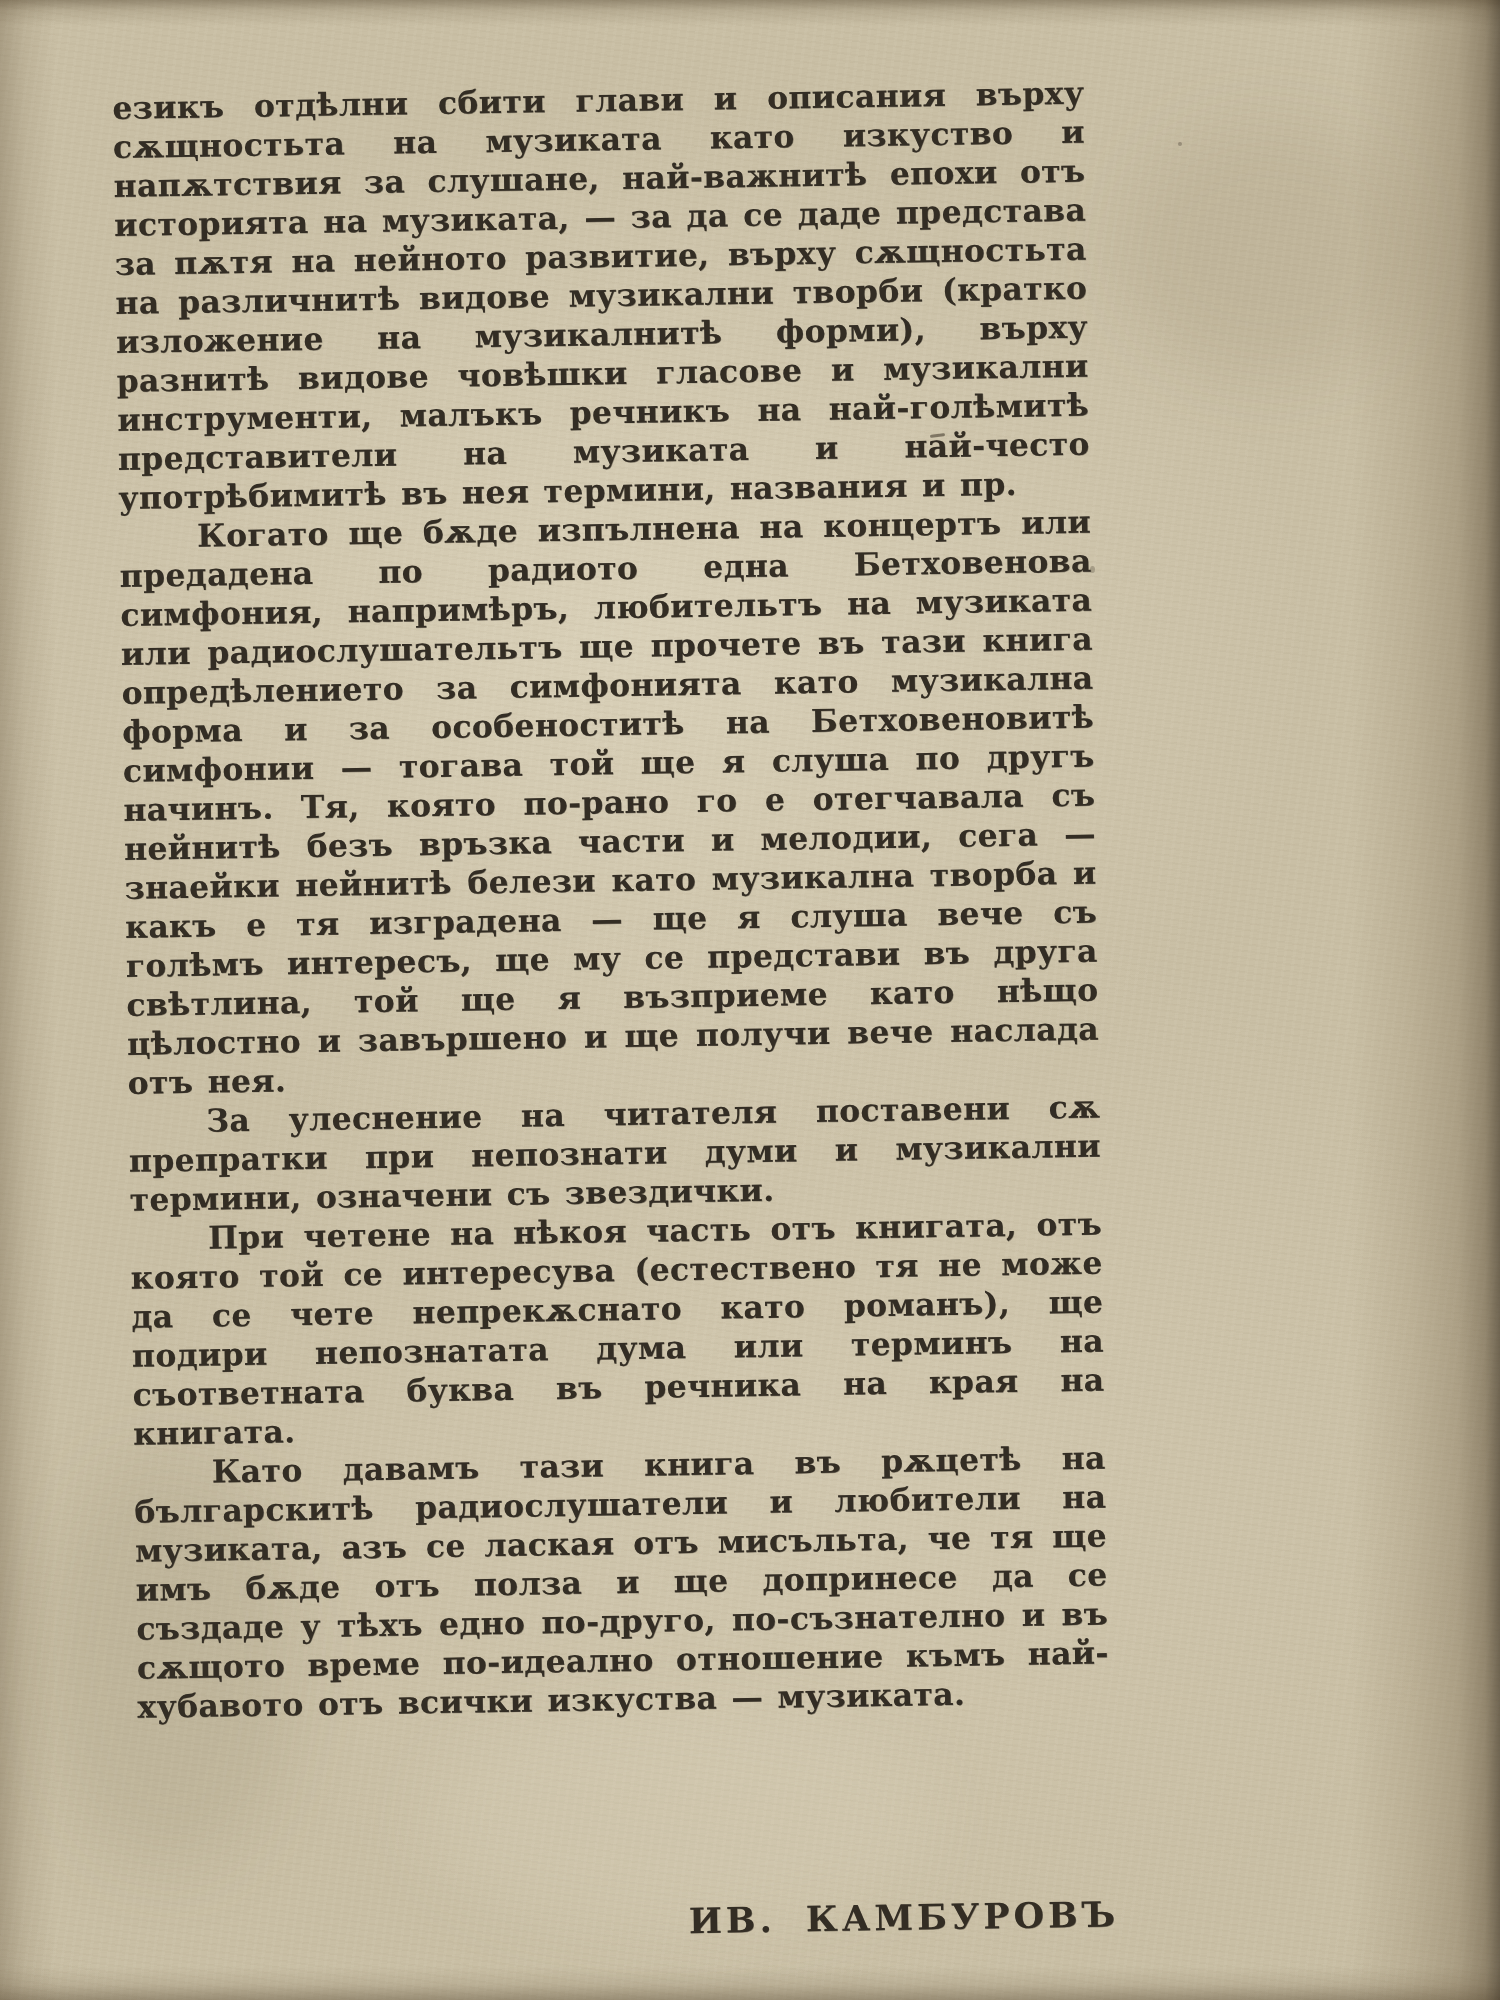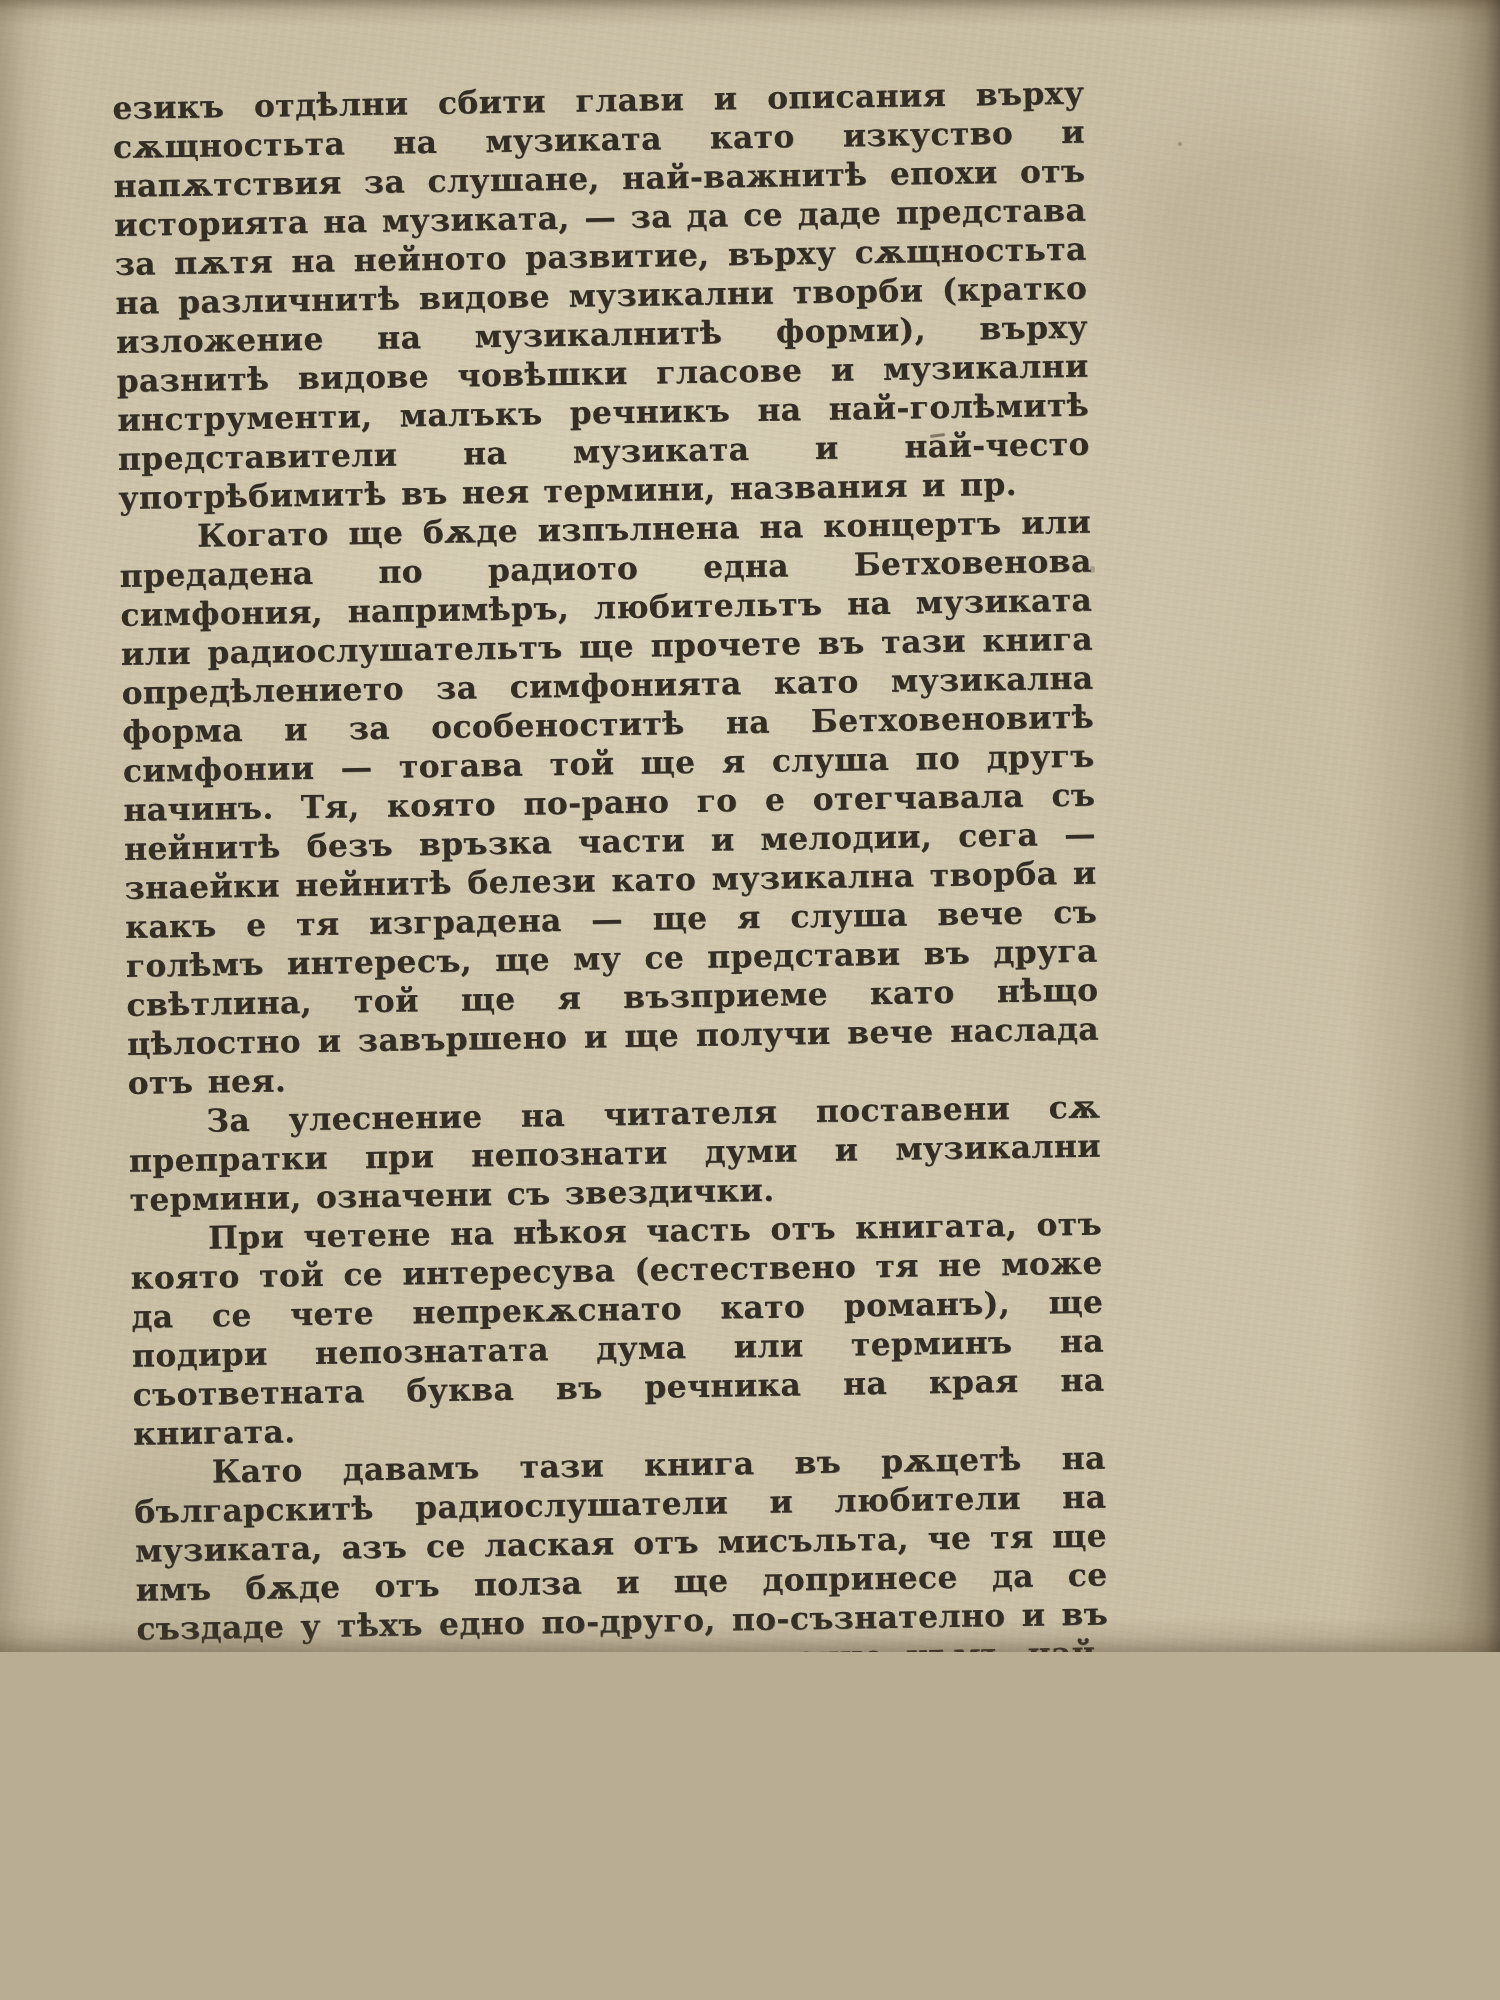--- a/index.html
+++ b/index.html
@@ -8,21 +8,21 @@
   }
   body {
     width: 1500px;
     height: 2000px;
     overflow: hidden;
     background: #b9ae93;
   }
   .page {
     position: relative;
     width: 1500px;
-    height: 1652px;
+    height: 2000px;
     background-color: #c9bfa5;
     background-image:
       radial-gradient(ellipse 950px 750px at 42% 32%, rgba(243,236,216,0.38), rgba(243,236,216,0) 72%),
       radial-gradient(ellipse 1000px 800px at 55% 72%, rgba(238,230,210,0.22), rgba(238,230,210,0) 70%),
       radial-gradient(ellipse 130% 105% at 46% 46%, rgba(0,0,0,0) 58%, rgba(112,94,66,0.18) 86%, rgba(92,75,52,0.30) 100%);
     overflow: hidden;
   }
   .texture {
     position: absolute;
     inset: 0;

